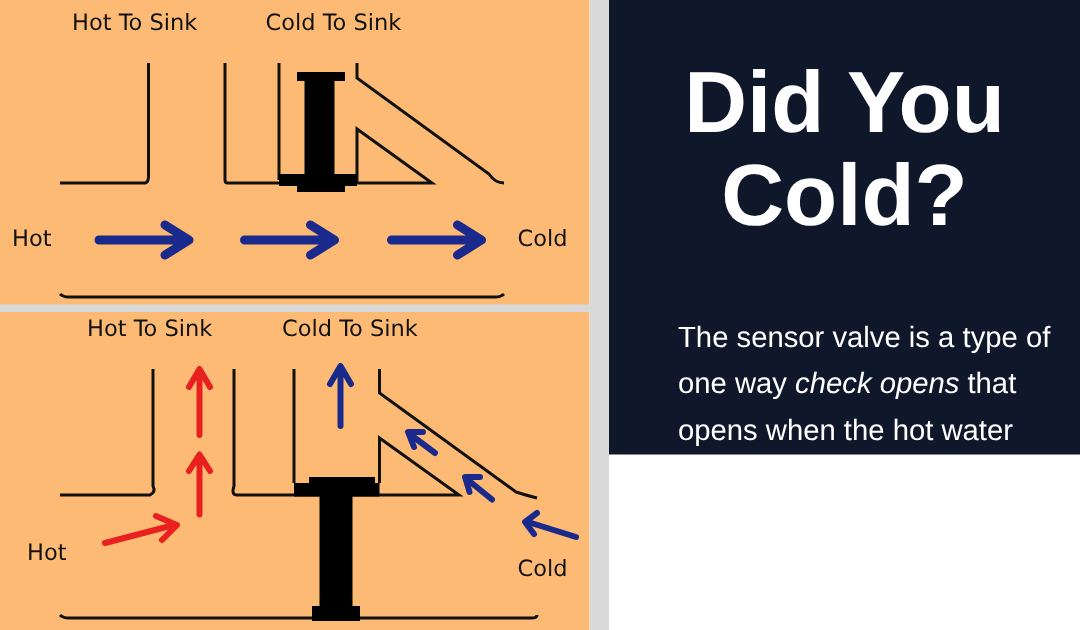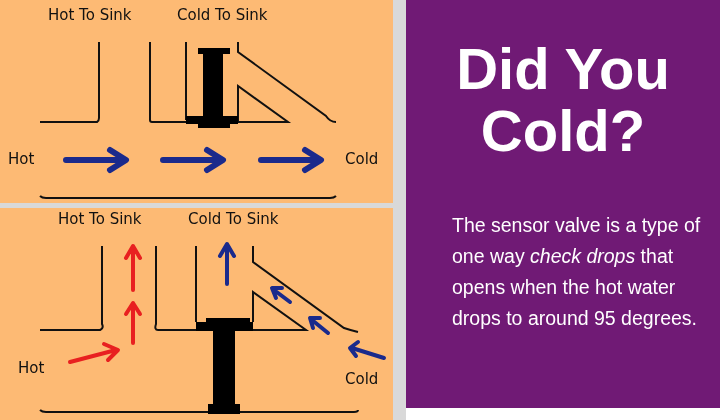--- a/index.html
+++ b/index.html
@@ -1,20 +1,20 @@
 <!DOCTYPE html>
 <html><head>
 <meta charset="utf-8">
 <style>
   html, body { margin:0; padding:0; }
   body { width:720px; height:420px; position:relative; overflow:hidden; background:#ffffff; font-family:"Liberation Sans", sans-serif; }
   .left { position:absolute; left:0; top:0; width:393px; height:420px; background:#fdba74; }
   .hdiv { position:absolute; left:0; top:203px; width:393px; height:5px; background:#d9d9d9; }
   .vdiv { position:absolute; left:393px; top:0; width:13px; height:420px; background:#d9d9d9; }
-  .right { position:absolute; left:406px; top:0; width:314px; height:408px; background:#701a75; color:#ffffff; }
+  .right { position:absolute; left:406px; top:0; width:314px; height:303px; background:#0f172a; color:#ffffff; }
   .title { position:absolute; left:0; width:314px; text-align:center; font-weight:bold; font-size:58px; line-height:62px; top:38px; letter-spacing:0px; }
   .body { position:absolute; left:46px; top:210px; width:260px; font-size:19.5px; line-height:31px; }
   .body em { font-style:italic; }
   .lbl { position:absolute; font-family:"DejaVu Sans", sans-serif; font-size:15px; color:#111; white-space:nowrap; }
   svg { position:absolute; left:0; top:0; }
 </style>
 </head>
 <body>
 
 <div class="left">
@@ -83,14 +83,14 @@
 </div>
 
 <div class="hdiv"></div>
 <div class="vdiv"></div>
 
 <div class="right">
   <div class="title">
     <div>Did You</div>
     <div>Cold?</div>
   </div>
-  <div class="body"><span>The sensor valve is a type of one way </span><em>check drops</em><span> that opens when the hot water drops to around 95 degrees.</span></div>
+  <div class="body"><span>The sensor valve is a type of one way </span><em>check opens</em><span> that opens when the hot water drops to around 95 degrees.</span></div>
 </div>
 
 </body></html>

